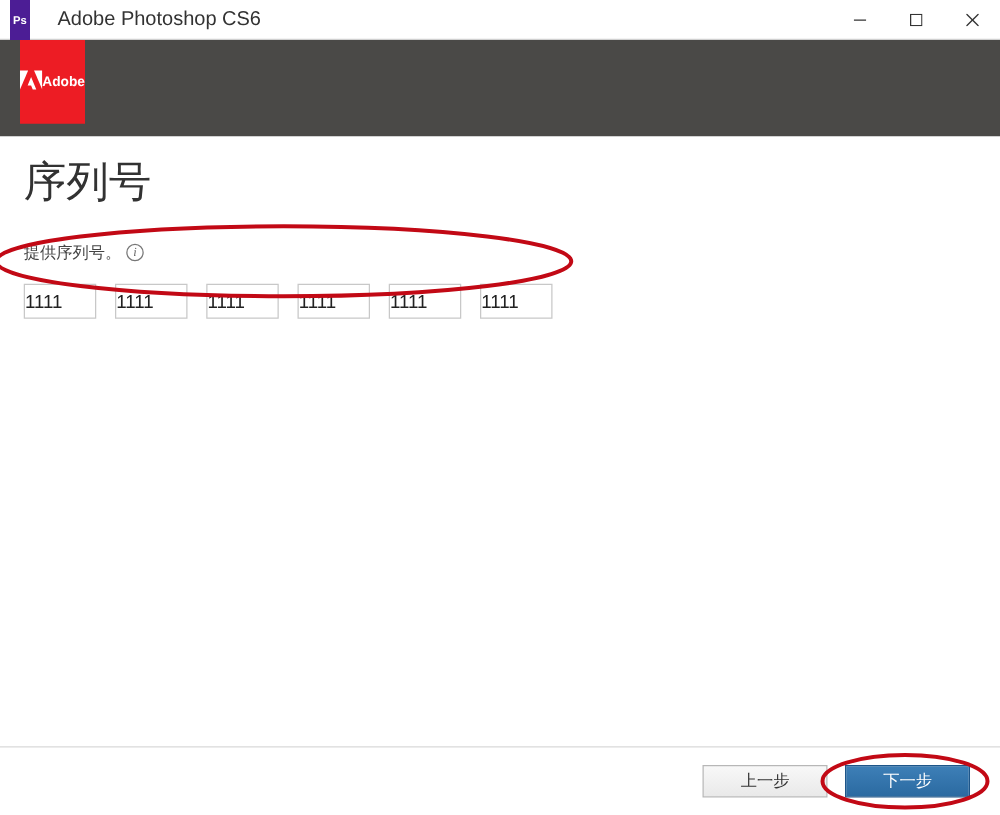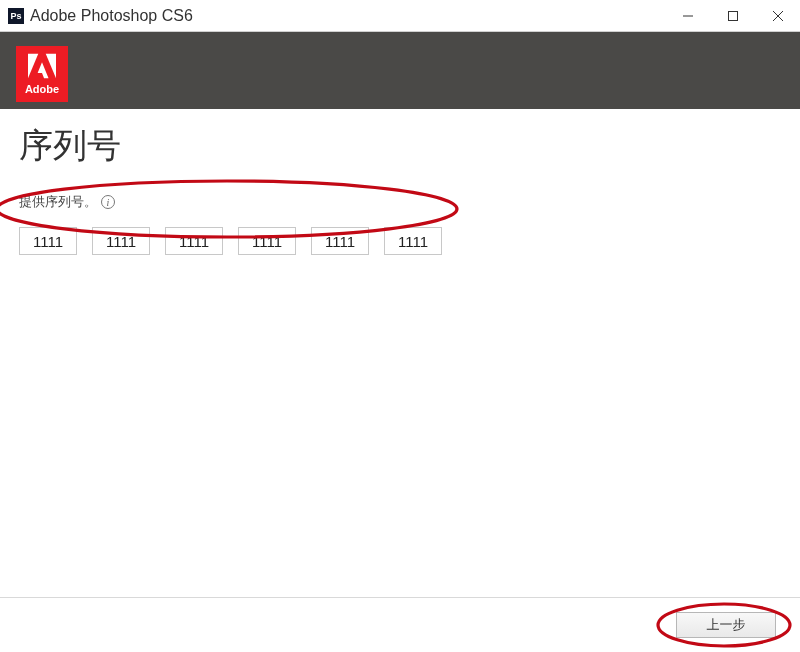--- a/index.html
+++ b/index.html
@@ -19,29 +19,29 @@
       height: 32px;
       background: #fff;
       border-bottom: 1px solid #d0d0d0;
       display: flex;
       align-items: center;
       padding-left: 8px;
       position: relative;
     }
     .titlebar-icon {
       width: 16px;
-      height: 16px;
-      background: #0f172a;
+      height: 32px;
+      background: #4c1d95;
       color: #fff;
       font-size: 9px;
       font-weight: bold;
       display: flex;
       align-items: center;
       justify-content: center;
-      margin-right: 6px;
+      margin-right: 22px;
       font-family: Arial, sans-serif;
     }
     .titlebar-title {
       font-size: 16px;
       color: #333;
     }
     .window-controls {
       position: absolute;
       right: 0;
       top: 0;
@@ -64,26 +64,26 @@
       fill: none;
     }
     .header-bar {
       height: 77px;
       background: #4a4947;
       position: relative;
     }
     .adobe-logo {
       position: absolute;
       left: 16px;
-      top: 14px;
+      top: 0;
       width: 52px;
-      height: 56px;
+      height: 67px;
       background: #ed1c24;
       display: flex;
-      flex-direction: column;
+      flex-direction: row;
       align-items: center;
       justify-content: center;
     }
     .adobe-logo-mark {
       width: 28px;
       height: 26px;
       position: relative;
       margin-bottom: 4px;
     }
     .adobe-logo-mark svg {
@@ -129,21 +129,20 @@
     }
     .serial-row {
       display: flex;
       gap: 15px;
       position: relative;
     }
     .serial-input {
       width: 58px;
       height: 28px;
       border: 1px solid #c8c8c8;
-      text-align: center;
       font-size: 15px;
       color: #222;
       font-family: Arial, sans-serif;
       background: #fff;
     }
     .annot-ellipse-1 {
       position: absolute;
       left: -8px;
       top: 176px;
       width: 470px;
@@ -253,19 +252,20 @@
 </div>
 
 <div class="annot-ellipse-1">
   <svg viewBox="0 0 470 66">
     <ellipse cx="235" cy="33" rx="230" ry="28" fill="none" stroke="#c20915" stroke-width="3.2"></ellipse>
   </svg>
 </div>
 
 <div class="footer">
   <div class="btn btn-secondary">上一步</div>
+  <div class="btn btn-primary">下一步</div>
 </div>
 
 <div class="annot-ellipse-2">
   <svg viewBox="0 0 140 50">
     <ellipse cx="70" cy="25" rx="66" ry="21" fill="none" stroke="#c20915" stroke-width="3.2"></ellipse>
   </svg>
 </div>
 
 </body></html>

